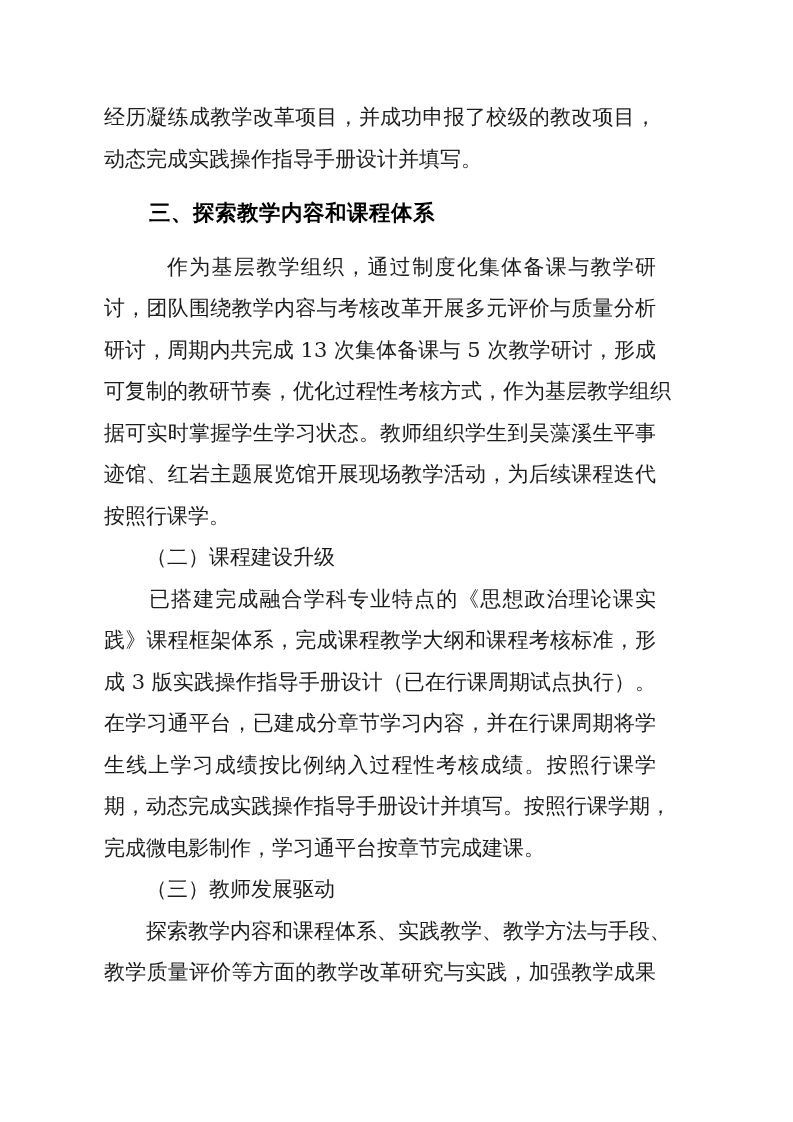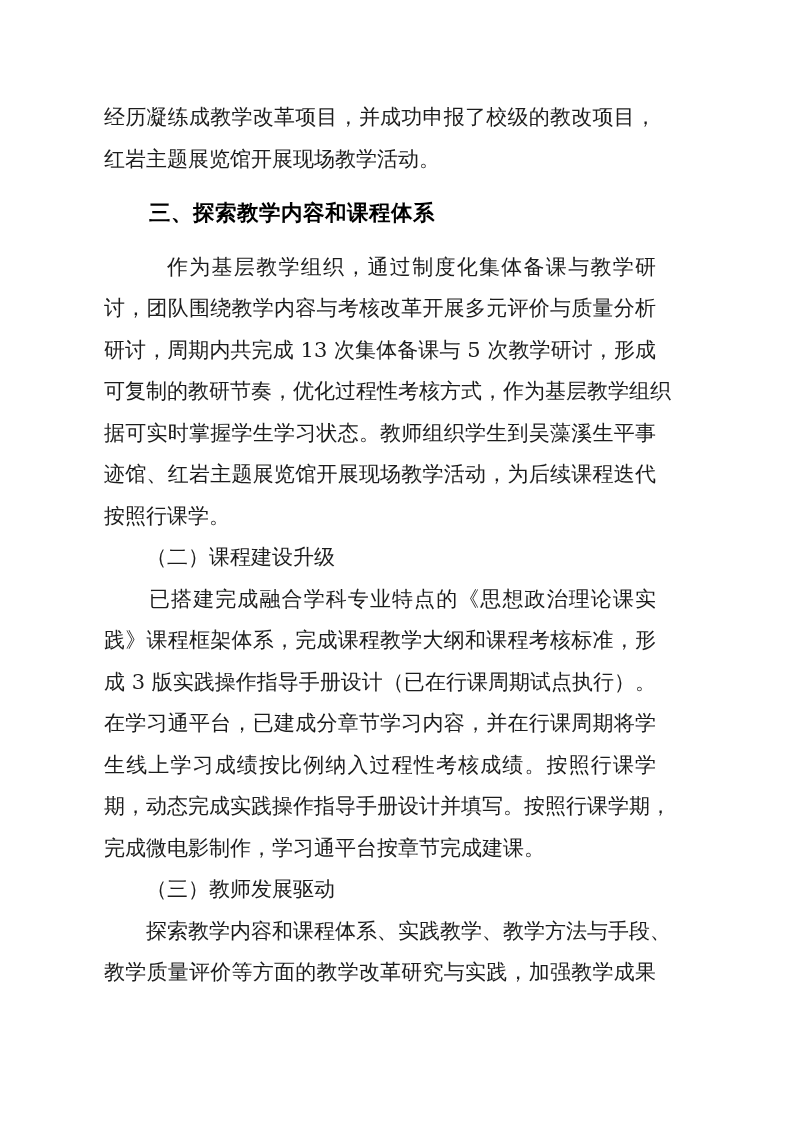--- a/index.html
+++ b/index.html
@@ -54,21 +54,21 @@
     white-space: nowrap;
   }
 </style>
 </head>
 <body>
 
 <div class="page" style="background: rgb(255, 255, 255);">
   <div class="doc" id="doc" style="color: rgb(28, 28, 28);">
       <div class="para">
         <div class="line just">经历凝练成教学改革项目，并成功申报了校级的教改项目，</div>
-        <div class="line plain">红岩主题展览馆开展现场教学活动。</div>
+        <div class="line plain">动态完成实践操作指导手册设计并填写。</div>
       </div>
       <div class="h1" style="color: rgb(0, 0, 0);">三、探索教学内容和课程体系</div>
       <div class="para">
         <div class="line just" style="padding-left: 63px;">作为基层教学组织，通过制度化集体备课与教学研</div>
         <div class="line just">讨，团队围绕教学内容与考核改革开展多元评价与质量分析</div>
         <div class="line just">研讨，周期内共完成 13 次集体备课与 5 次教学研讨，形成</div>
         <div class="line just">可复制的教研节奏，优化过程性考核方式，作为基层教学组织</div>
         <div class="line just">据可实时掌握学生学习状态。教师组织学生到吴藻溪生平事</div>
         <div class="line just">迹馆、红岩主题展览馆开展现场教学活动，为后续课程迭代</div>
         <div class="line plain">按照行课学。</div>

